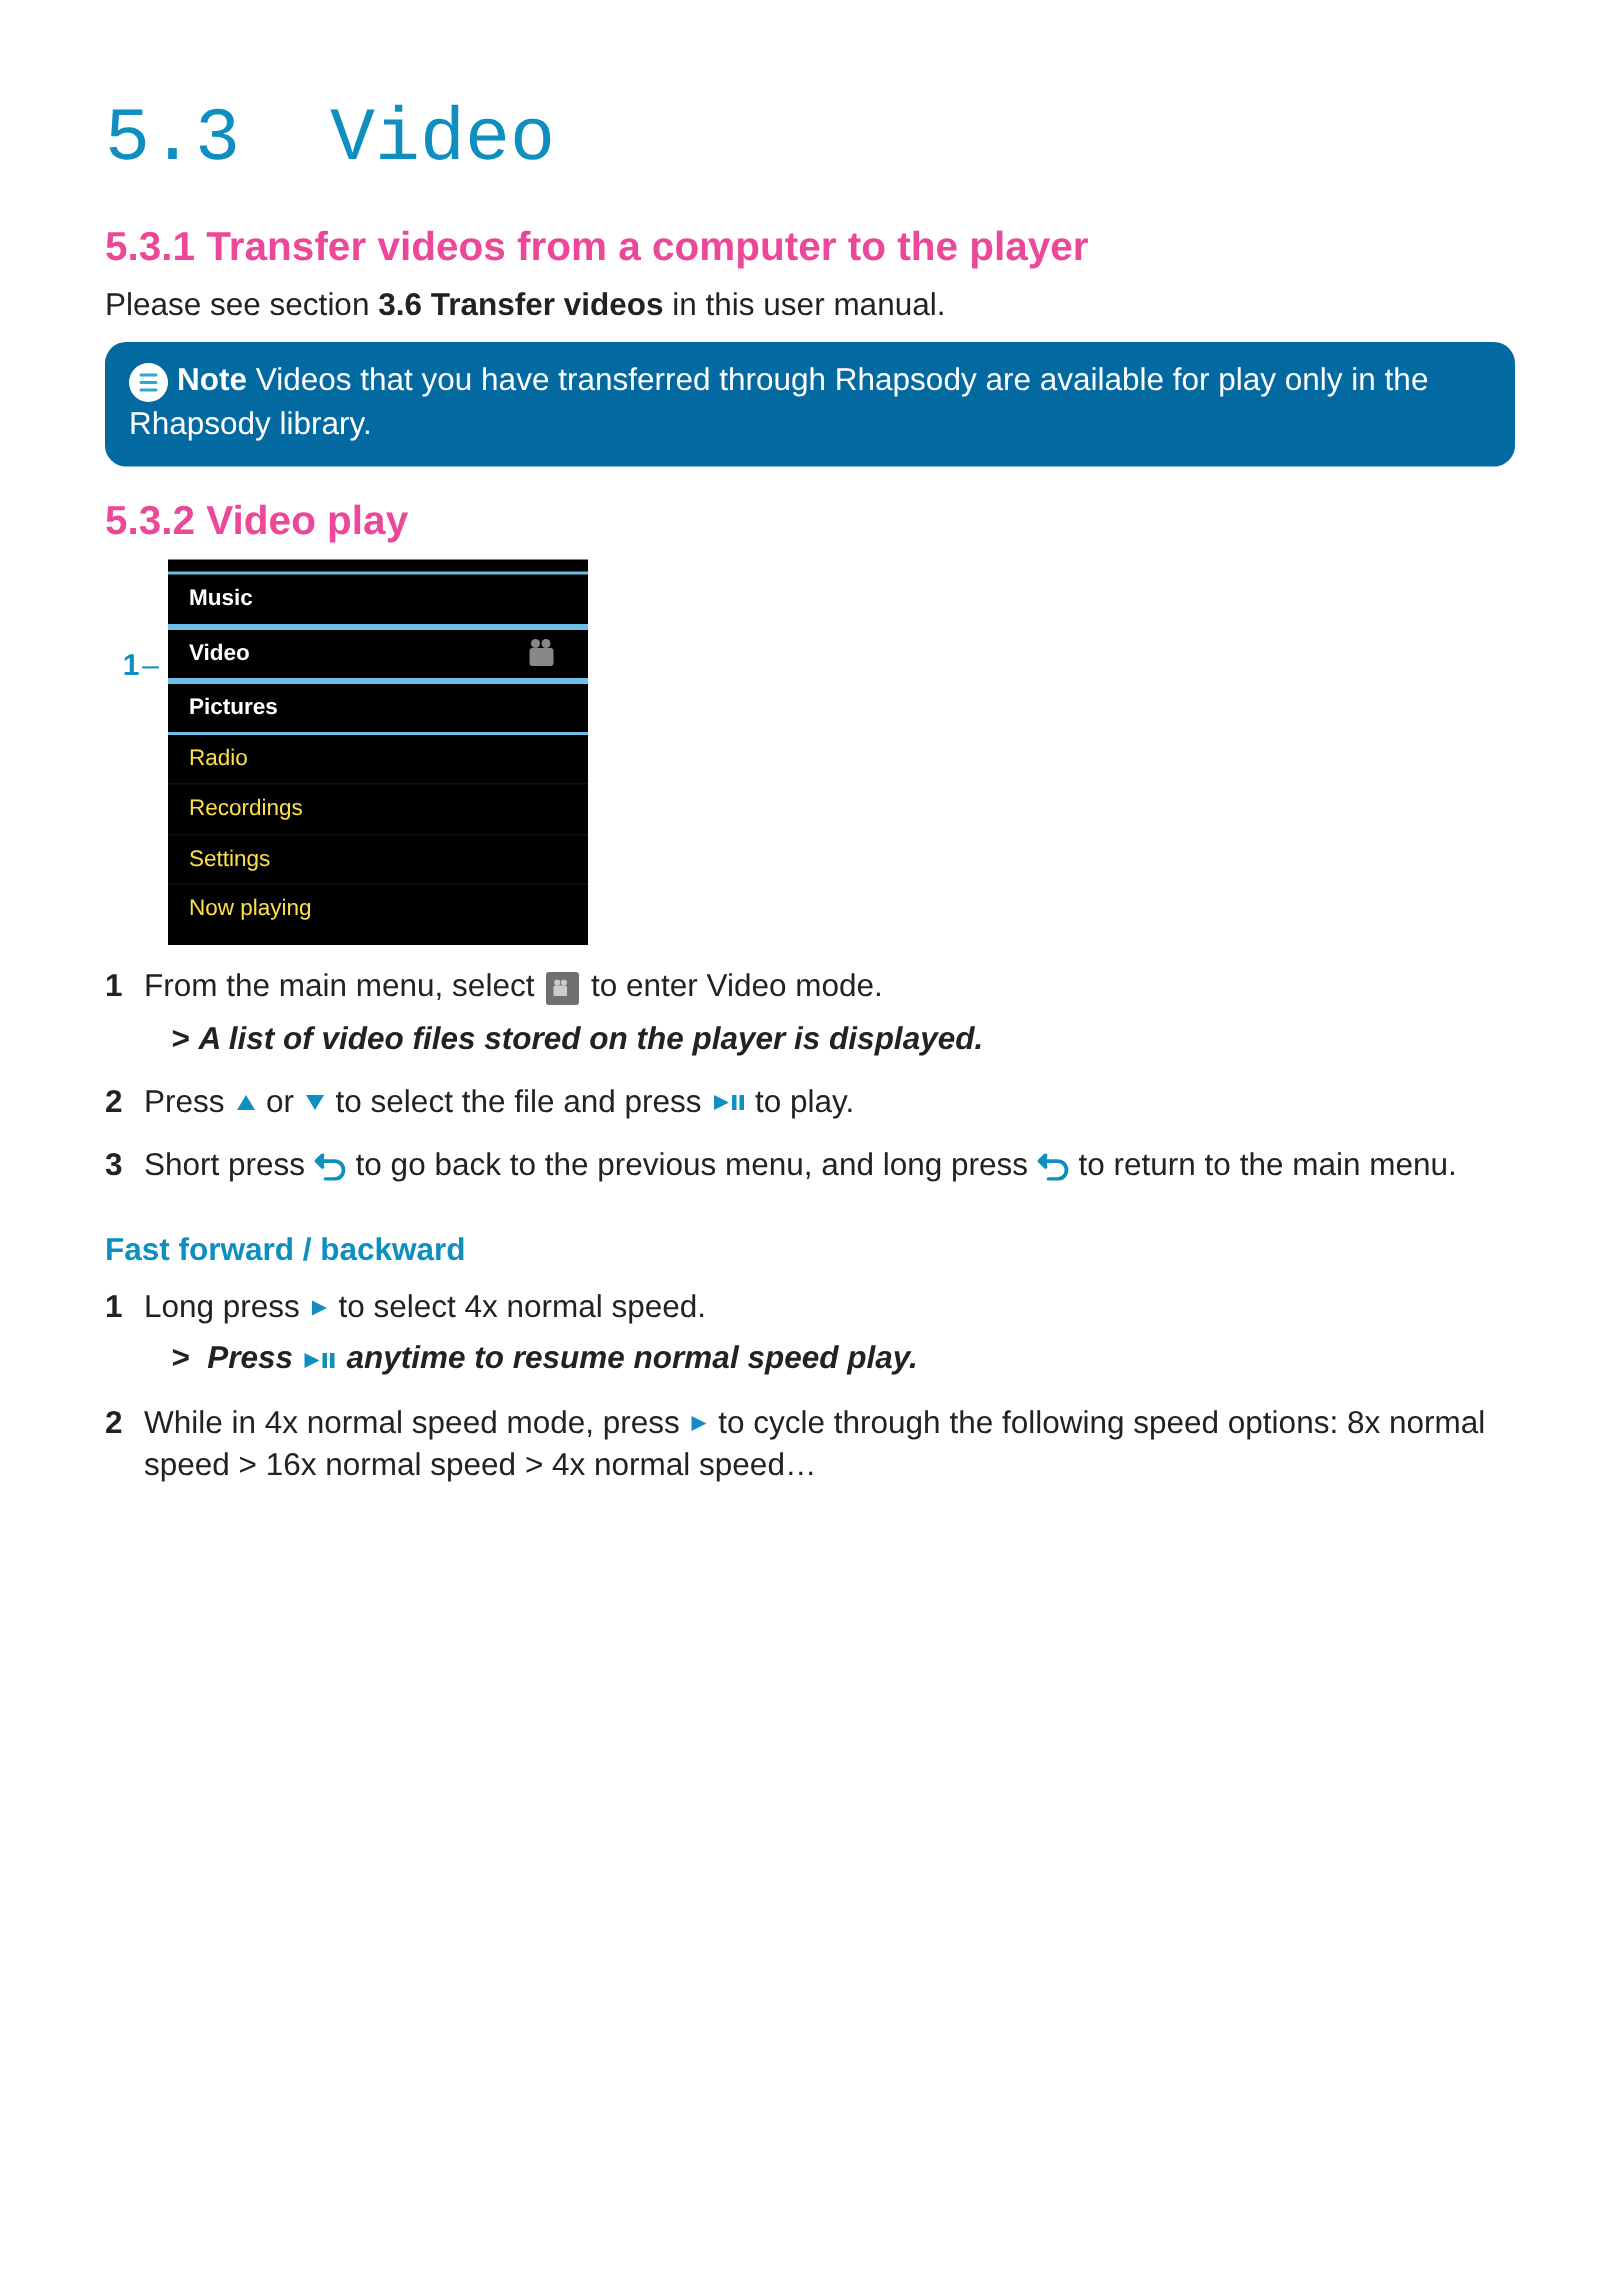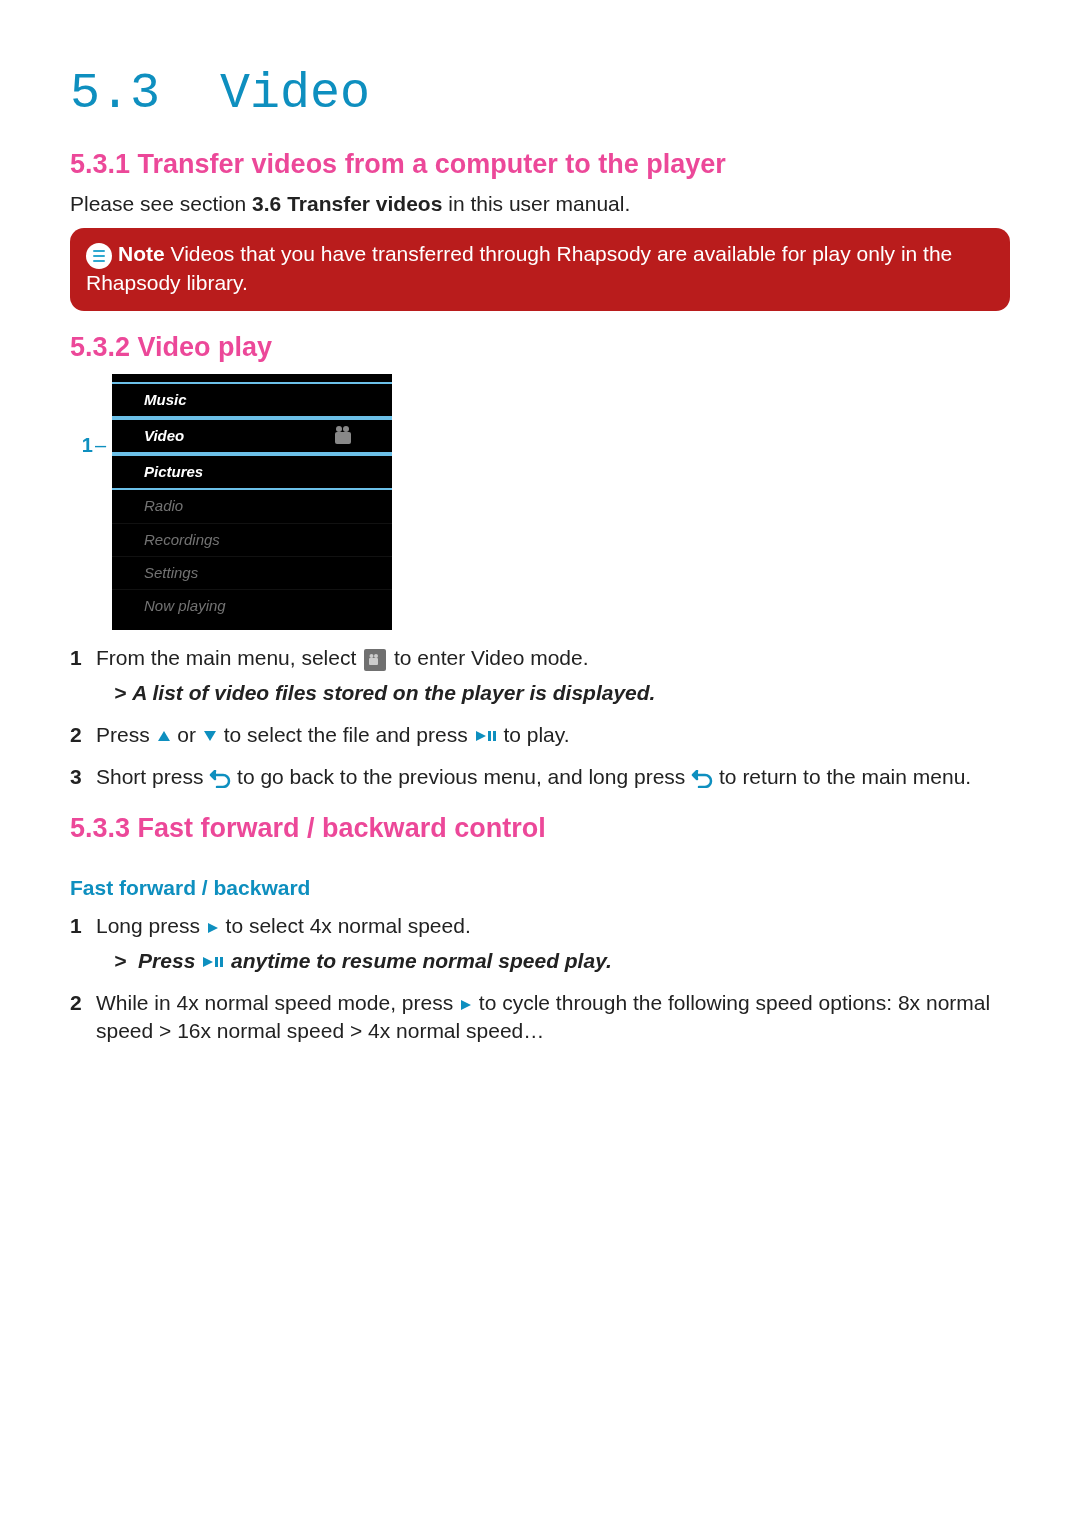--- a/index.html
+++ b/index.html
@@ -27,21 +27,21 @@
     margin: 18px 0 8px 0;
   }
   h3.subsub-title {
     color: #0e8fbf;
     font-weight: bold;
     font-size: 21px;
     margin: 28px 0 8px 0;
   }
   p { margin: 6px 0 10px 0; }
   .note-box {
-    background: #b91c1c;
+    background: #0369a1;
     color: #fff;
     border-radius: 14px;
     padding: 12px 16px 14px 16px;
     margin: 8px 0 16px 0;
     font-size: 21px;
   }
   .note-icon {
     display: inline-flex;
     width: 26px; height: 26px;
     border-radius: 50%;
@@ -70,42 +70,41 @@
     font-weight: bold;
     font-size: 20px;
   }
   .callout-tick { color: #0e8fbf; font-weight: normal; display:inline-block; margin-left:2px; }
   .player-screen {
     width: 280px;
     background: #000;
     padding: 8px 0;
   }
   .menu-row {
-    padding: 6px 32px;
+    padding: 6px 14px;
     color: #bdbdbd;
     font-size: 15px;
     border-bottom: 1px solid #111;
     display: flex;
     align-items: center;
     justify-content: space-between;
-    font-style: italic;
   }
   .menu-row.header {
     color: #fff;
     font-weight: bold;
     border-top: 2px solid #6cc0e8;
     border-bottom: 2px solid #6cc0e8;
   }
   .menu-row.highlight {
     color: #fff;
     font-weight: bold;
     border-top: 2px solid #6cc0e8;
     border-bottom: 2px solid #6cc0e8;
   }
-  .menu-row.dim { color: #737373; }
+  .menu-row.dim { color: #fde047; }
   ol.steps {
     list-style: none;
     padding: 0;
     margin: 10px 0;
   }
   ol.steps > li {
     display: flex;
     margin-bottom: 14px;
   }
   ol.steps > li > .num {
@@ -259,21 +258,20 @@
             <svg width="22" height="18" viewBox="0 0 22 18">
               <path d="M6 9 L2 5 L6 1 M2 5 H14 A6 6 0 0 1 14 17 H8" fill="none" stroke="#0e8fbf" stroke-width="2.5" stroke-linecap="round" stroke-linejoin="round"></path>
               <polygon points="7,9 1,5 7,1" fill="#0e8fbf"></polygon>
             </svg>
           </span>
       <span> to return to the main menu.</span>
     </span>
   </li>
 </ol>
 
-<h2 class="subsection-title">5.3.3 Fast forward / backward control</h2>
 <h3 class="subsub-title">Fast forward / backward</h3>
 
 <ol class="steps">
   <li>
     <span class="num">1</span>
     <span class="body">
       <span>Long press </span>
       <span class="inline-icon">
             <svg width="14" height="14">
               <polygon points="2,2 12,7 2,12" fill="#0e8fbf"></polygon>

